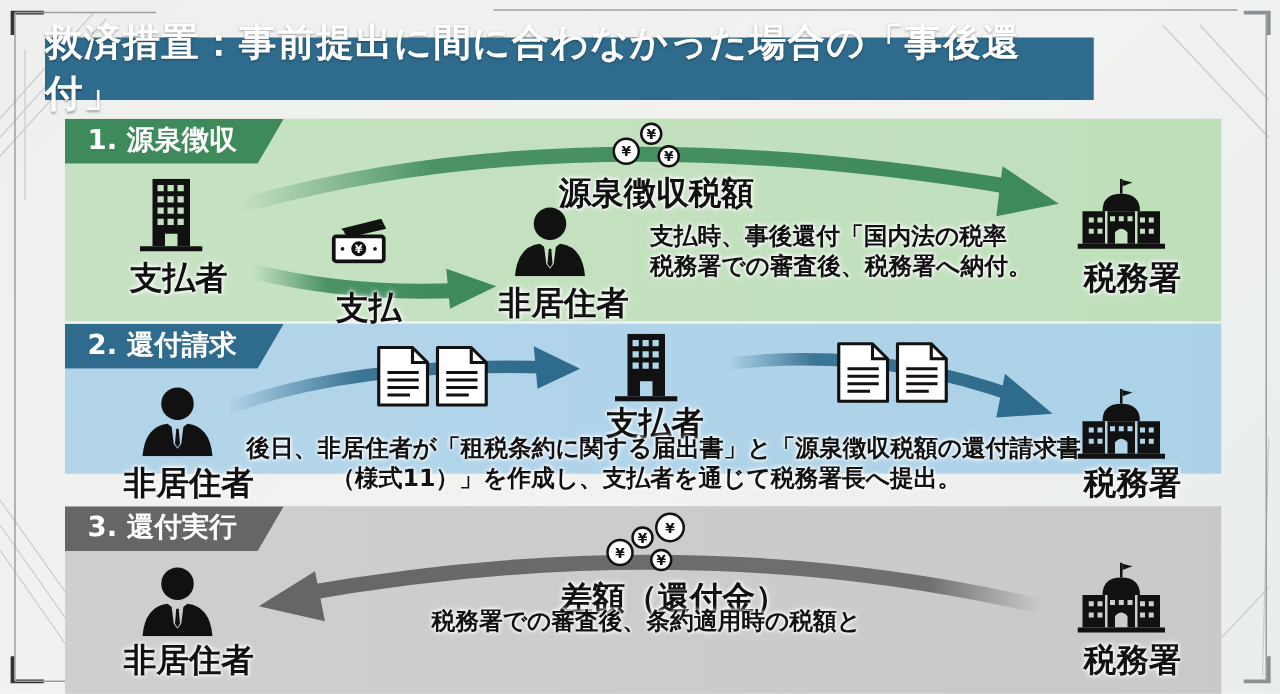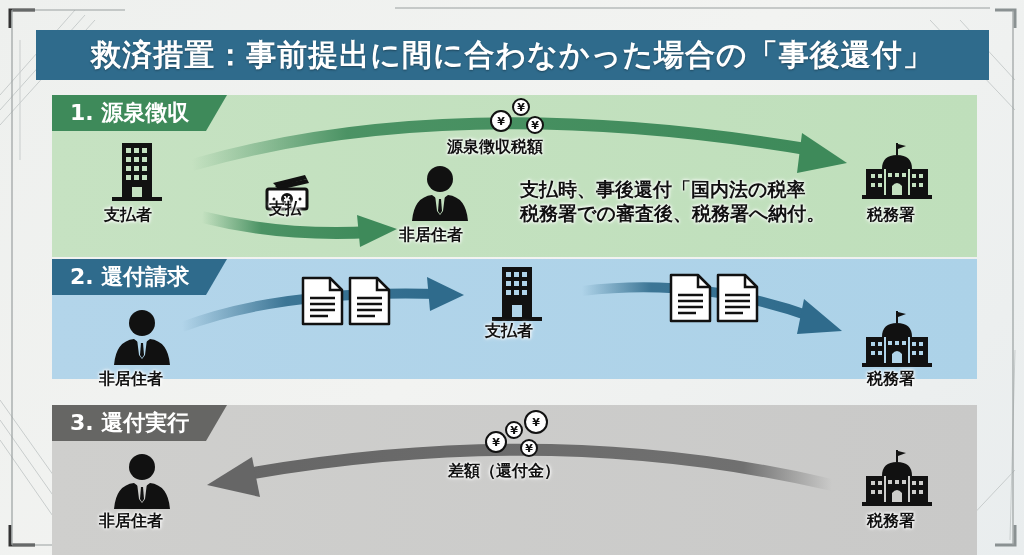--- a/index.html
+++ b/index.html
@@ -3,42 +3,42 @@
 <meta charset="utf-8">
 <style>
   html, body { margin: 0; padding: 0; }
   body {
     width: 1024px; height: 555px; overflow: hidden; position: relative;
     background: linear-gradient(135deg, #eef0ee 0%, #f2f3f1 50%, #e9edee 100%);
     font-family: "DejaVu Sans", sans-serif;
   }
   .deco { position: absolute; left: 0; top: 0; width: 1024px; height: 555px; pointer-events: none; }
   .title-bar {
-    position: absolute; left: 36px; top: 30px; width: 953px; height: 50px;
+    position: absolute; left: 36px; top: 30px; width: 839px; height: 50px;
     background: #2f6b8c; display: flex; align-items: center; justify-content: center;
   }
   .title-bar span {
     color: #fff; font-weight: bold; font-size: 30px; letter-spacing: 1px;
     text-shadow: 0 1px 2px rgba(0,0,0,0.35);
   }
   .panel { position: absolute; left: 52px; width: 925px; }
   .panel-1 { top: 95px; height: 162px; background: linear-gradient(90deg, #c6e2c2, #bfdfbb); }
   .panel-2 { top: 259px; height: 120px; background: linear-gradient(90deg, #b3d5ea, #acd2e8); }
   .panel-3 { top: 405px; height: 169px; background: linear-gradient(90deg, #cfcfcd, #c9c9c8); }
   .badge {
     position: absolute; left: 0; top: 0; height: 36px; width: 175px;
     clip-path: polygon(0 0, 100% 0, 88% 100%, 0 100%);
     color: #fff; font-weight: bold; font-size: 22px; line-height: 36px; padding-left: 18px; box-sizing: border-box;
   }
   .panel-1 .badge { background: #3e8a5a; }
   .panel-2 .badge { background: #2f6b8c; }
   .panel-3 .badge { background: #666664; }
   .abs { position: absolute; }
   .lbl {
-    position: absolute; font-weight: bold; color: #111; font-size: 16px; white-space: nowrap;
+    position: absolute; font-weight: bold; color: #111; font-size: 26px; white-space: nowrap;
     text-shadow: 0 0 3px #fff, 0 0 3px #fff, 0 0 5px rgba(255,255,255,0.9);
   }
   .desc {
     position: absolute; font-weight: bold; color: #111; font-size: 19px; line-height: 24px; white-space: nowrap;
     text-shadow: 0 0 3px #fff, 0 0 3px #fff, 0 0 5px rgba(255,255,255,0.9);
   }
   .center { text-align: center; }
   svg.arrows { position: absolute; left: 0; top: 0; }
 </style>
 </head>
@@ -124,21 +124,21 @@
 
   <svg class="abs" style="left:213px;top:80px" width="48" height="36" viewBox="0 0 48 36">
     <path d="M8 8 L40 0 L42 4 L12 12Z" fill="#111"></path>
     <path d="M10 11 L42 4 L44 8 L14 15Z" fill="#111"></path>
     <rect x="2" y="14" width="40" height="20" rx="2" fill="#fff" stroke="#111" stroke-width="3"></rect>
     <circle cx="22" cy="24" r="6" fill="#111"></circle>
     <text x="22" y="27.5" font-size="9" fill="#fff" text-anchor="middle" font-family="DejaVu Sans, sans-serif" font-weight="bold">¥</text>
     <circle cx="9" cy="24" r="1.5" fill="#111"></circle>
       <circle cx="35" cy="24" r="1.5" fill="#111"></circle>
   </svg>
-  <div class="lbl" style="left:217px;top:104px">支払</div>
+  <div class="lbl" style="left:217px;top:134px">支払</div>
 
   <svg class="abs" style="left:435px;top:2px" width="70" height="38" viewBox="0 0 70 38">
     <g fill="#fff" stroke="#111" stroke-width="2" font-family="DejaVu Sans, sans-serif" font-weight="bold">
       <circle cx="14" cy="24" r="10"></circle>
         <circle cx="34" cy="10" r="8"></circle>
         <circle cx="48" cy="28" r="8"></circle>
     </g>
     <g fill="#111" font-size="11" text-anchor="middle" font-family="DejaVu Sans, sans-serif" font-weight="bold">
       <text x="14" y="28">¥</text>
         <text x="34" y="14">¥</text>
@@ -265,20 +265,24 @@
         <rect x="30" y="14" width="5" height="5"></rect>
       <rect x="14" y="23" width="5" height="5"></rect>
         <rect x="22" y="23" width="5" height="5"></rect>
         <rect x="30" y="23" width="5" height="5"></rect>
       <rect x="20" y="38" width="10" height="12"></rect>
     </g>
     <rect x="0" y="50" width="50" height="4" fill="#111"></rect>
   </svg>
   <div class="lbl" style="left:433px;top:62px">支払者</div>
 
+  <div class="desc center" style="left:145px;top:88px;width:640px">
+    <div>後日、非居住者が「租税条約に関する届出書」と「源泉徴収税額の還付請求書</div>
+    <div>（様式11）」を作成し、支払者を通じて税務署長へ提出。</div>
+  </div>
 
   <svg class="abs" style="left:810px;top:52px" width="70" height="58" viewBox="0 0 70 58">
     <rect x="34" y="0" width="2" height="12" fill="#111"></rect>
       <path d="M36 1 L44 3 L36 6Z" fill="#111"></path>
     <path d="M20 26 Q20 12 35 12 Q50 12 50 26Z" fill="#111"></path>
     <rect x="4" y="26" width="62" height="26" fill="#111"></rect>
     <g fill="#b0d4e9">
       <rect x="9" y="31" width="4" height="4"></rect>
         <rect x="16" y="31" width="4" height="4"></rect>
         <rect x="9" y="40" width="4" height="4"></rect>
@@ -332,20 +336,21 @@
 
   <svg class="abs" style="left:60px;top:48px" width="60" height="56" viewBox="0 0 60 56">
     <circle cx="30" cy="14" r="13" fill="#111"></circle>
     <path d="M2 56 Q4 32 22 30 L30 36 L38 30 Q56 32 58 56Z" fill="#111"></path>
     <path d="M25 30 L30 36 L35 30 L33 46 L30 50 L27 46Z" fill="#cdcdcb"></path>
     <path d="M29 34 L31 34 L32 46 L30 49 L28 46Z" fill="#111"></path>
   </svg>
   <div class="lbl" style="left:47px;top:106px">非居住者</div>
 
   <div class="desc center" style="left:215px;top:80px;width:500px">
+    <div>税務署での審査後、条約適用時の税額と</div>
   </div>
 
   <svg class="abs" style="left:810px;top:45px" width="70" height="58" viewBox="0 0 70 58">
     <rect x="34" y="0" width="2" height="12" fill="#111"></rect>
       <path d="M36 1 L44 3 L36 6Z" fill="#111"></path>
     <path d="M20 26 Q20 12 35 12 Q50 12 50 26Z" fill="#111"></path>
     <rect x="4" y="26" width="62" height="26" fill="#111"></rect>
     <g fill="#cdcdcb">
       <rect x="9" y="31" width="4" height="4"></rect>
         <rect x="16" y="31" width="4" height="4"></rect>

